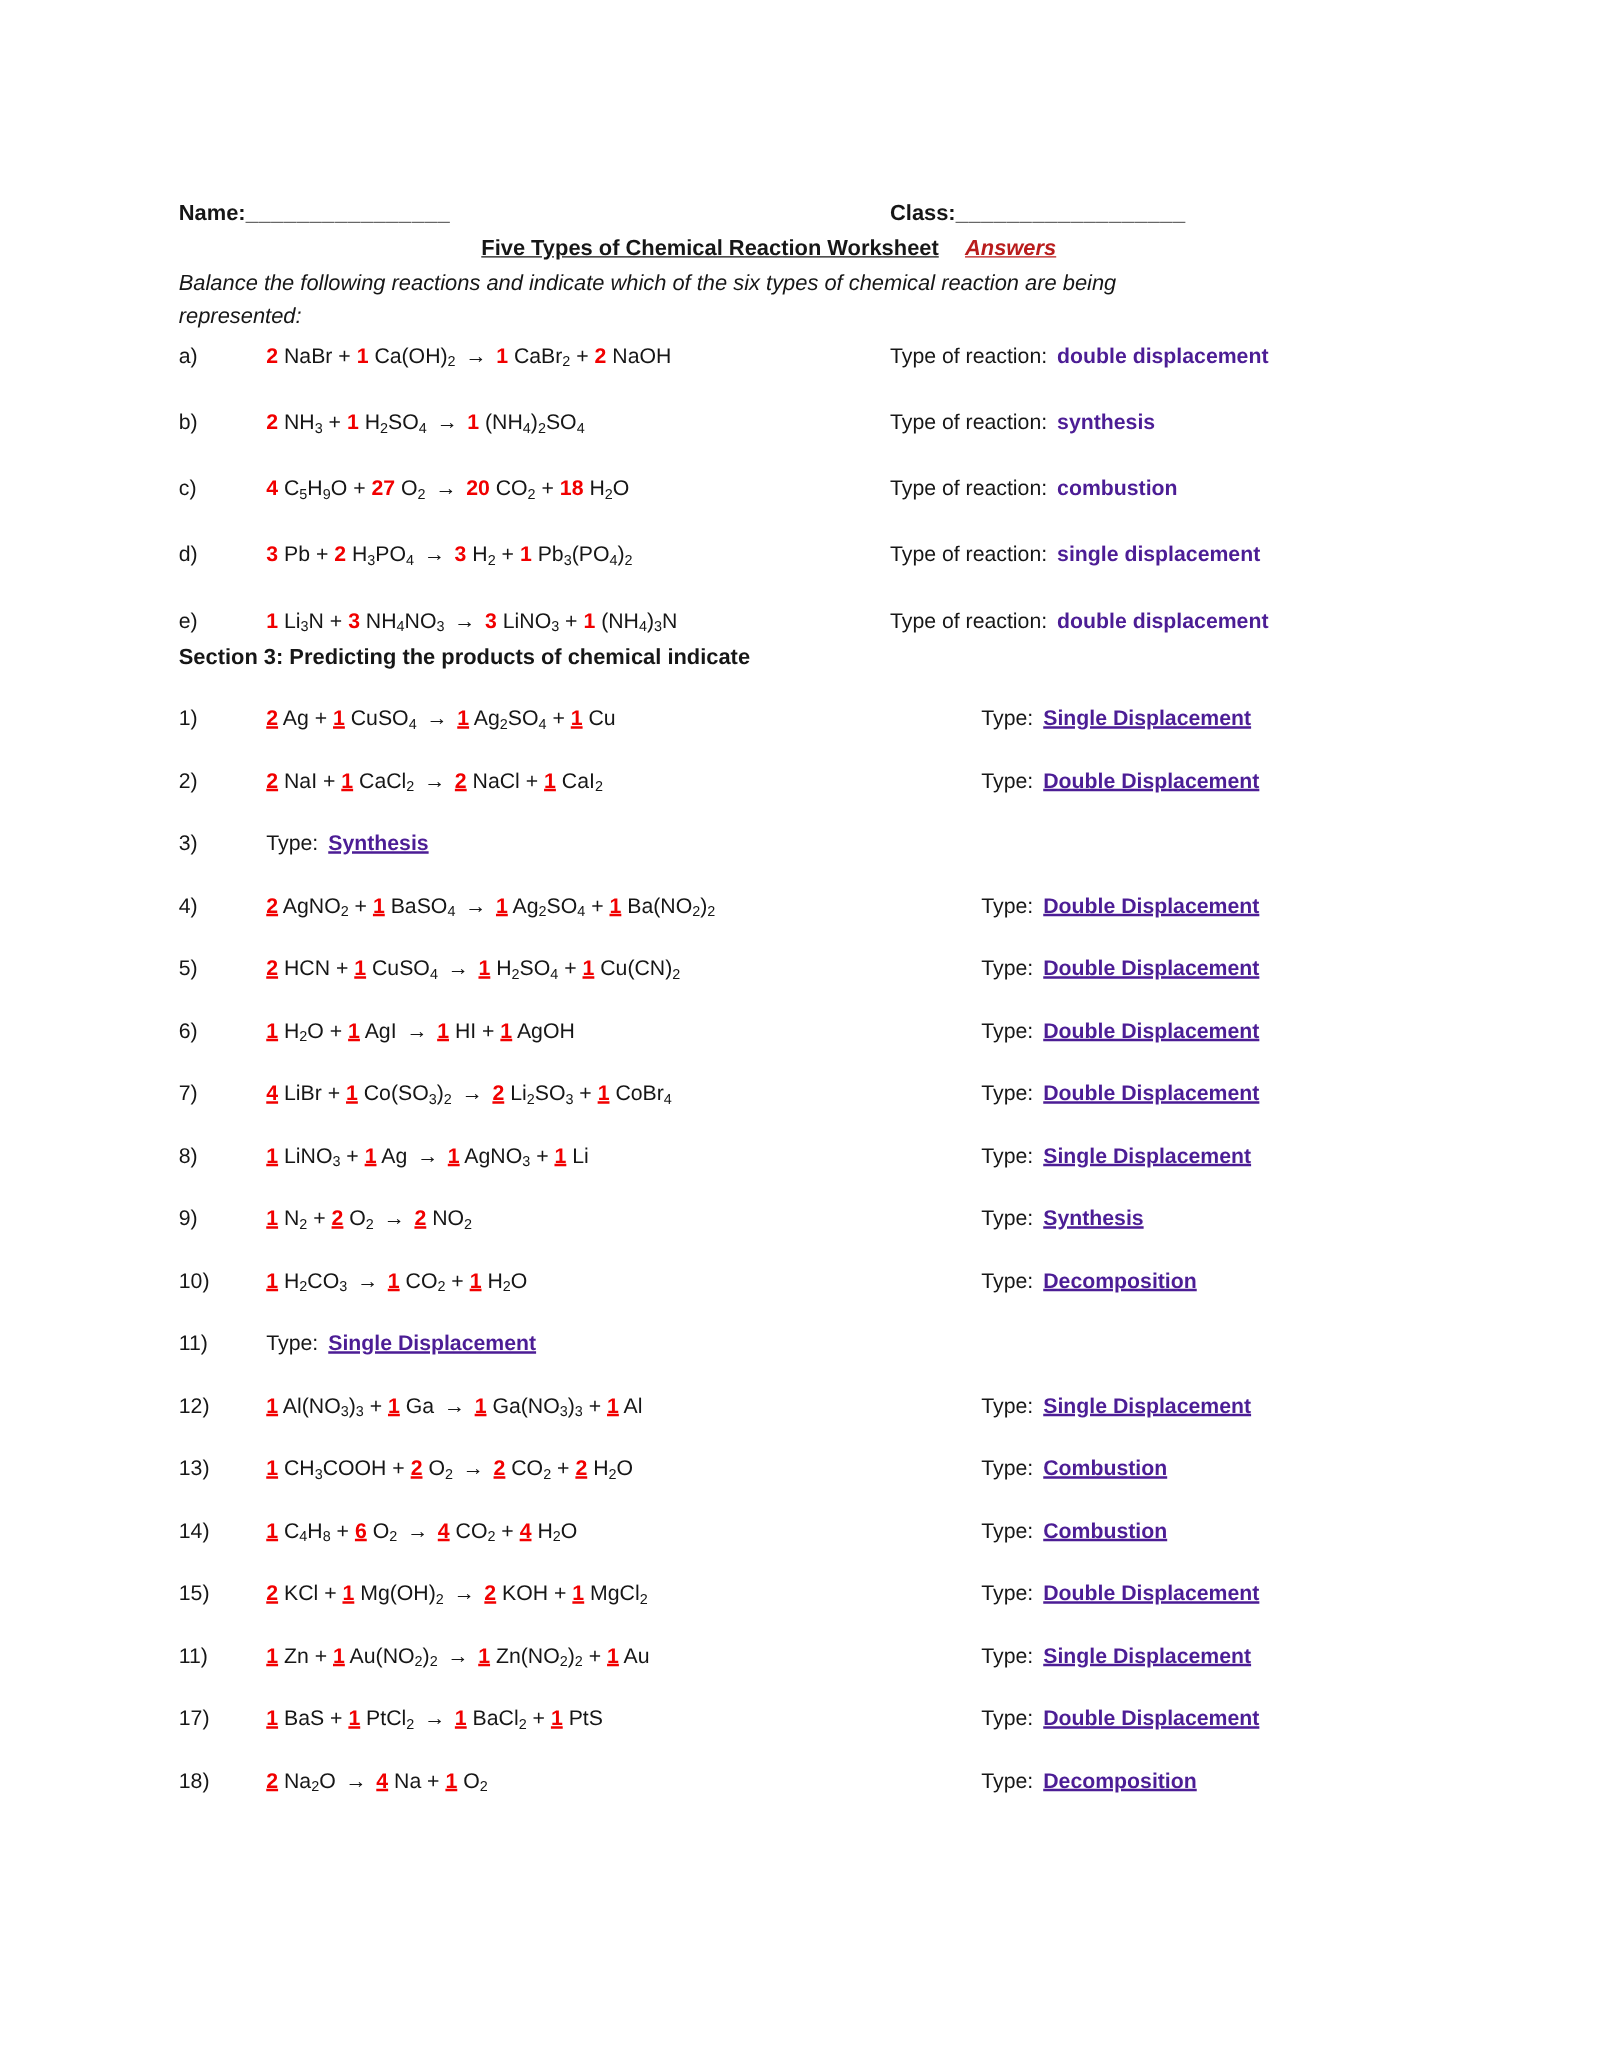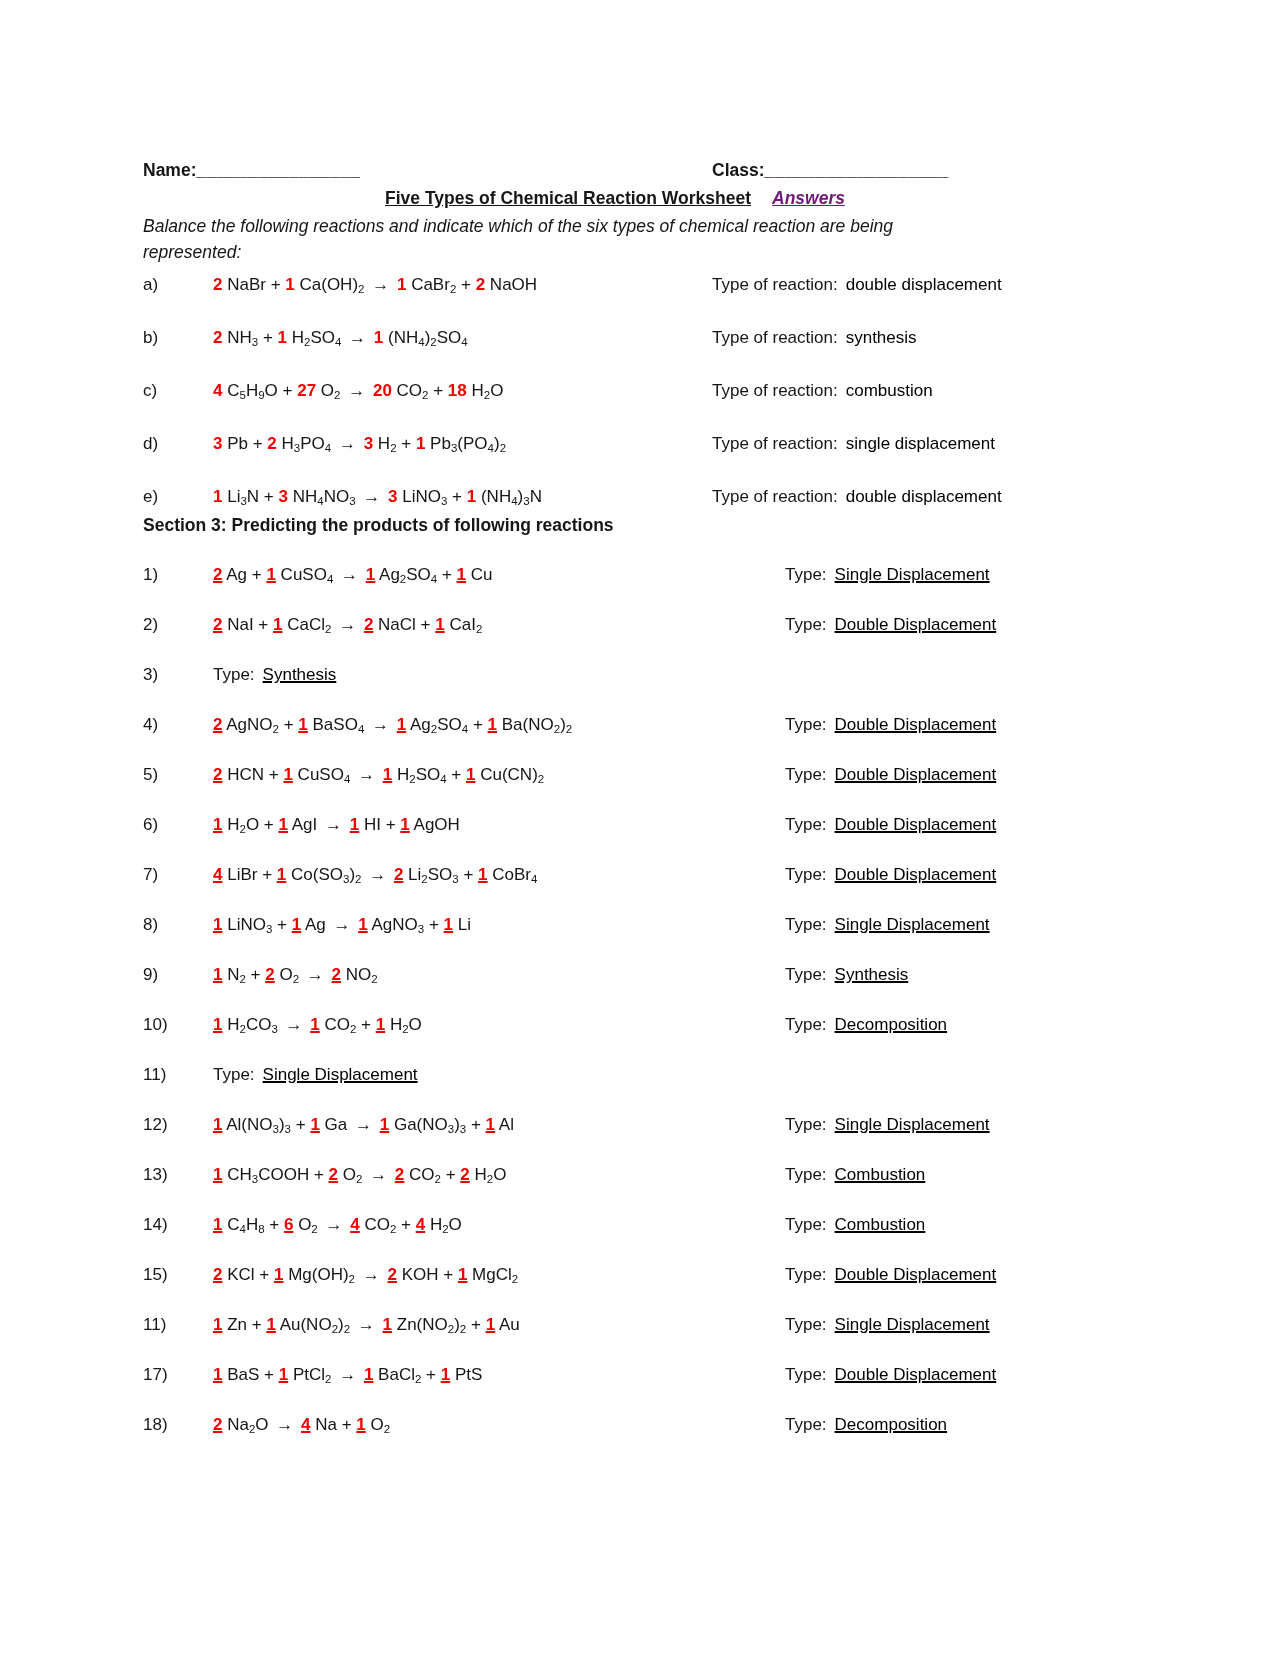--- a/index.html
+++ b/index.html
@@ -12,40 +12,40 @@
   }
   .content { position:absolute; left:143px; top:160px; width:960px; }
 
   
   .head-row { display:flex; font-weight:bold; font-size:17.5px; }
   .name-block { width:569px; }
   .blank { letter-spacing:0.5px; }
 
   .doc-title { text-align:center; margin-top:7px; font-size:17.5px; font-weight:bold; width:944px; }
   .title-main { text-decoration:underline; }
-  .title-answers { color:#701a75; font-style:italic; text-decoration:underline; margin-left:21px; }
+  .title-answers { color:#b91c1c; font-style:italic; text-decoration:underline; margin-left:21px; }
 
   .instructions { font-style:italic; font-size:17.5px; line-height:26px; margin-top:4px; }
 
   
   .rx-list1 { margin-top:9px; }
   .rx-row { display:grid; align-items:baseline; line-height:21px; }
   .rx-row.s1 { grid-template-columns:70px 499px 1fr; margin-bottom:32px; }
   .rx-row.s1:last-child { margin-bottom:8px; }
   .rx-row.s3 { grid-template-columns:70px 572px 1fr; margin-bottom:29px; }
 
   .rx-id { }
   .rx-eq { white-space:nowrap; }
   .coef { color:#f10000; font-weight:bold; }
   .rx-row.s3 .coef { text-decoration:underline; text-decoration-thickness:1.5px; }
   .arrow { font-weight:bold; padding:0 3px; }
   sub { font-size:11.5px; line-height:0; vertical-align:-3px; }
 
   .type-label { margin-right:8px; }
-  .ans { color:#000000; font-weight:normal; }
+  .ans { color:#4c1d95; font-weight:bold; }
   .rx-row.s3 .ans { text-decoration:underline; text-decoration-thickness:1.5px; }
 
   .s3-heading { font-size:17.5px; font-weight:bold; margin-bottom:28px; }
 </style>
 </head>
 <body>
 
 <div class="content">
 
   <div class="head-row">
@@ -87,21 +87,21 @@
         <span class="rx-eq"><span class="coef">3</span> Pb + <span class="coef">2</span> H<sub>3</sub>PO<sub>4</sub> <span class="arrow">→</span> <span class="coef">3</span> H<sub>2</sub> + <span class="coef">1</span> Pb<sub>3</sub>(PO<sub>4</sub>)<sub>2</sub></span>
         <span class="rx-type"><span class="type-label">Type of reaction:</span><span class="ans">single displacement</span></span>
       </div>
       <div class="rx-row s1">
         <span class="rx-id">e)</span>
         <span class="rx-eq"><span class="coef">1</span> Li<sub>3</sub>N + <span class="coef">3</span> NH<sub>4</sub>NO<sub>3</sub> <span class="arrow">→</span> <span class="coef">3</span> LiNO<sub>3</sub> + <span class="coef">1</span> (NH<sub>4</sub>)<sub>3</sub>N</span>
         <span class="rx-type"><span class="type-label">Type of reaction:</span><span class="ans">double displacement</span></span>
       </div>
     </div>
 
-  <div class="s3-heading">Section 3:  Predicting the products of following reactions</div>
+  <div class="s3-heading">Section 3:  Predicting the products of chemical indicate</div>
 
   <div id="section3-list">
       <div class="rx-row s3">
         <span class="rx-id">1)</span>
         <span class="rx-eq"><span class="coef">2</span> Ag + <span class="coef">1</span> CuSO<sub>4</sub> <span class="arrow">→</span> <span class="coef">1</span> Ag<sub>2</sub>SO<sub>4</sub> + <span class="coef">1</span> Cu</span>
         <span class="rx-type"><span class="type-label">Type:</span><span class="ans">Single Displacement</span></span>
       </div>
       <div class="rx-row s3">
         <span class="rx-id">2)</span>
         <span class="rx-eq"><span class="coef">2</span> NaI + <span class="coef">1</span> CaCl<sub>2</sub> <span class="arrow">→</span> <span class="coef">2</span> NaCl + <span class="coef">1</span> CaI<sub>2</sub></span>

